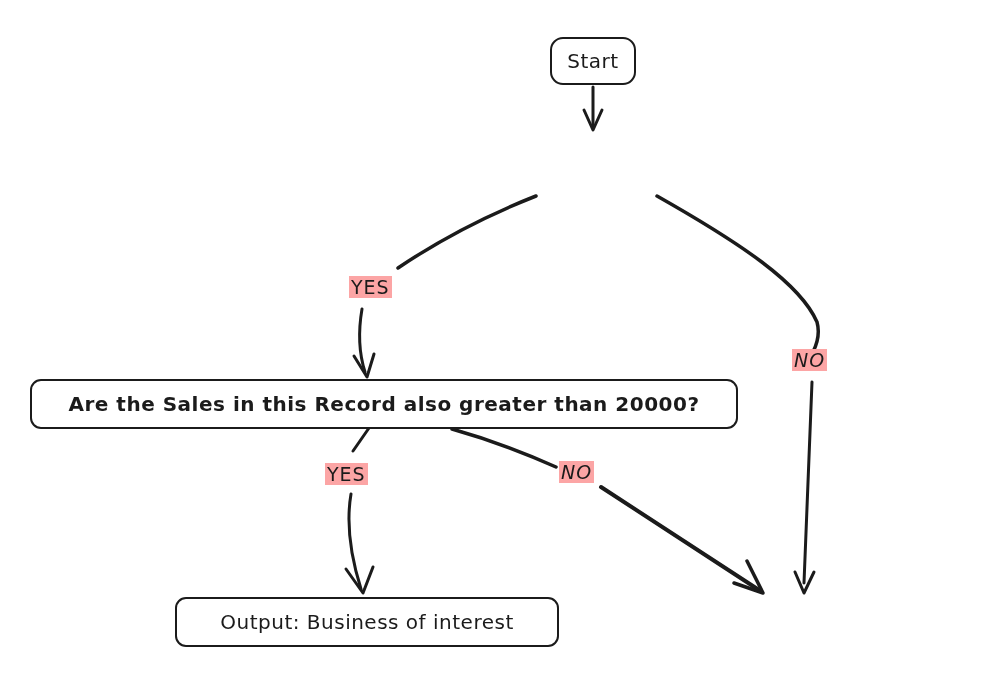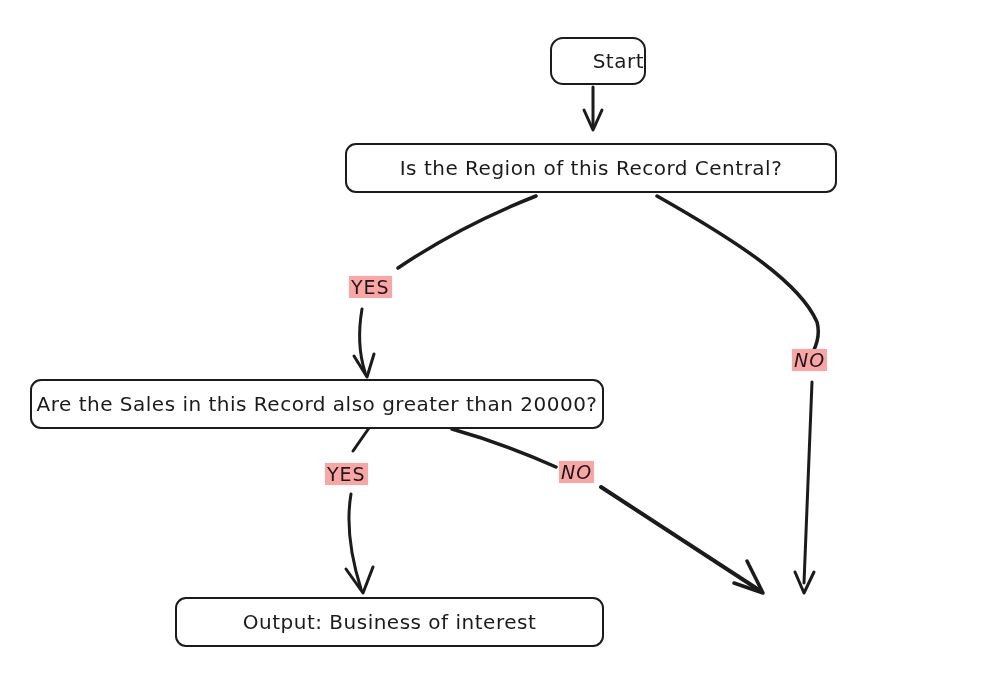--- a/index.html
+++ b/index.html
@@ -65,33 +65,30 @@
 
     <path d="M369 428 L353 451" stroke-width="3"></path>
     <path d="M351 494 Q344 535 361 589" stroke-width="3"></path>
     <path d="M346 569 L363 593 L373 567" stroke-width="3"></path>
 
     <path d="M452 429 Q505 444 556 467" stroke-width="3.5"></path>
     <path d="M601 487 L759 590" stroke-width="4"></path>
     <path d="M734 583 L763 593 L747 561" stroke-width="3.5"></path>
   </svg>
 
-  <div class="node" style="left:550px; top:37px; width:96px; height:48px; border-radius:13px;justify-content:flex-end;">
+  <div class="node" style="left:550px; top:37px; width:86px; height:48px; border-radius:13px;">
     <span>Start</span>
   </div>
 
-  <div class="node" style="left:345px; top:143px; width:492px; height:50px;">
-    <span>Is the Region of this Record Central?</span>
-  </div>
 
-  <div class="node" style="left:30px; top:379px; width:574px; height:50px;">
+  <div class="node" style="left:30px; top:379px; width:708px; height:50px;font-weight:bold;">
     <span>Are the Sales in this Record also greater than 20000?</span>
   </div>
 
-  <div class="node" style="left:175px; top:597px; width:429px; height:50px;">
+  <div class="node" style="left:175px; top:597px; width:384px; height:50px;">
     <span>Output: Business of interest</span>
   </div>
 
 
   <div class="edge-label" style="left:349px; top:276px;">YES</div>
 
   <div class="edge-label slant" style="left:792px; top:349px;">NO</div>
 
   <div class="edge-label" style="left:325px; top:463px;">YES</div>
 

